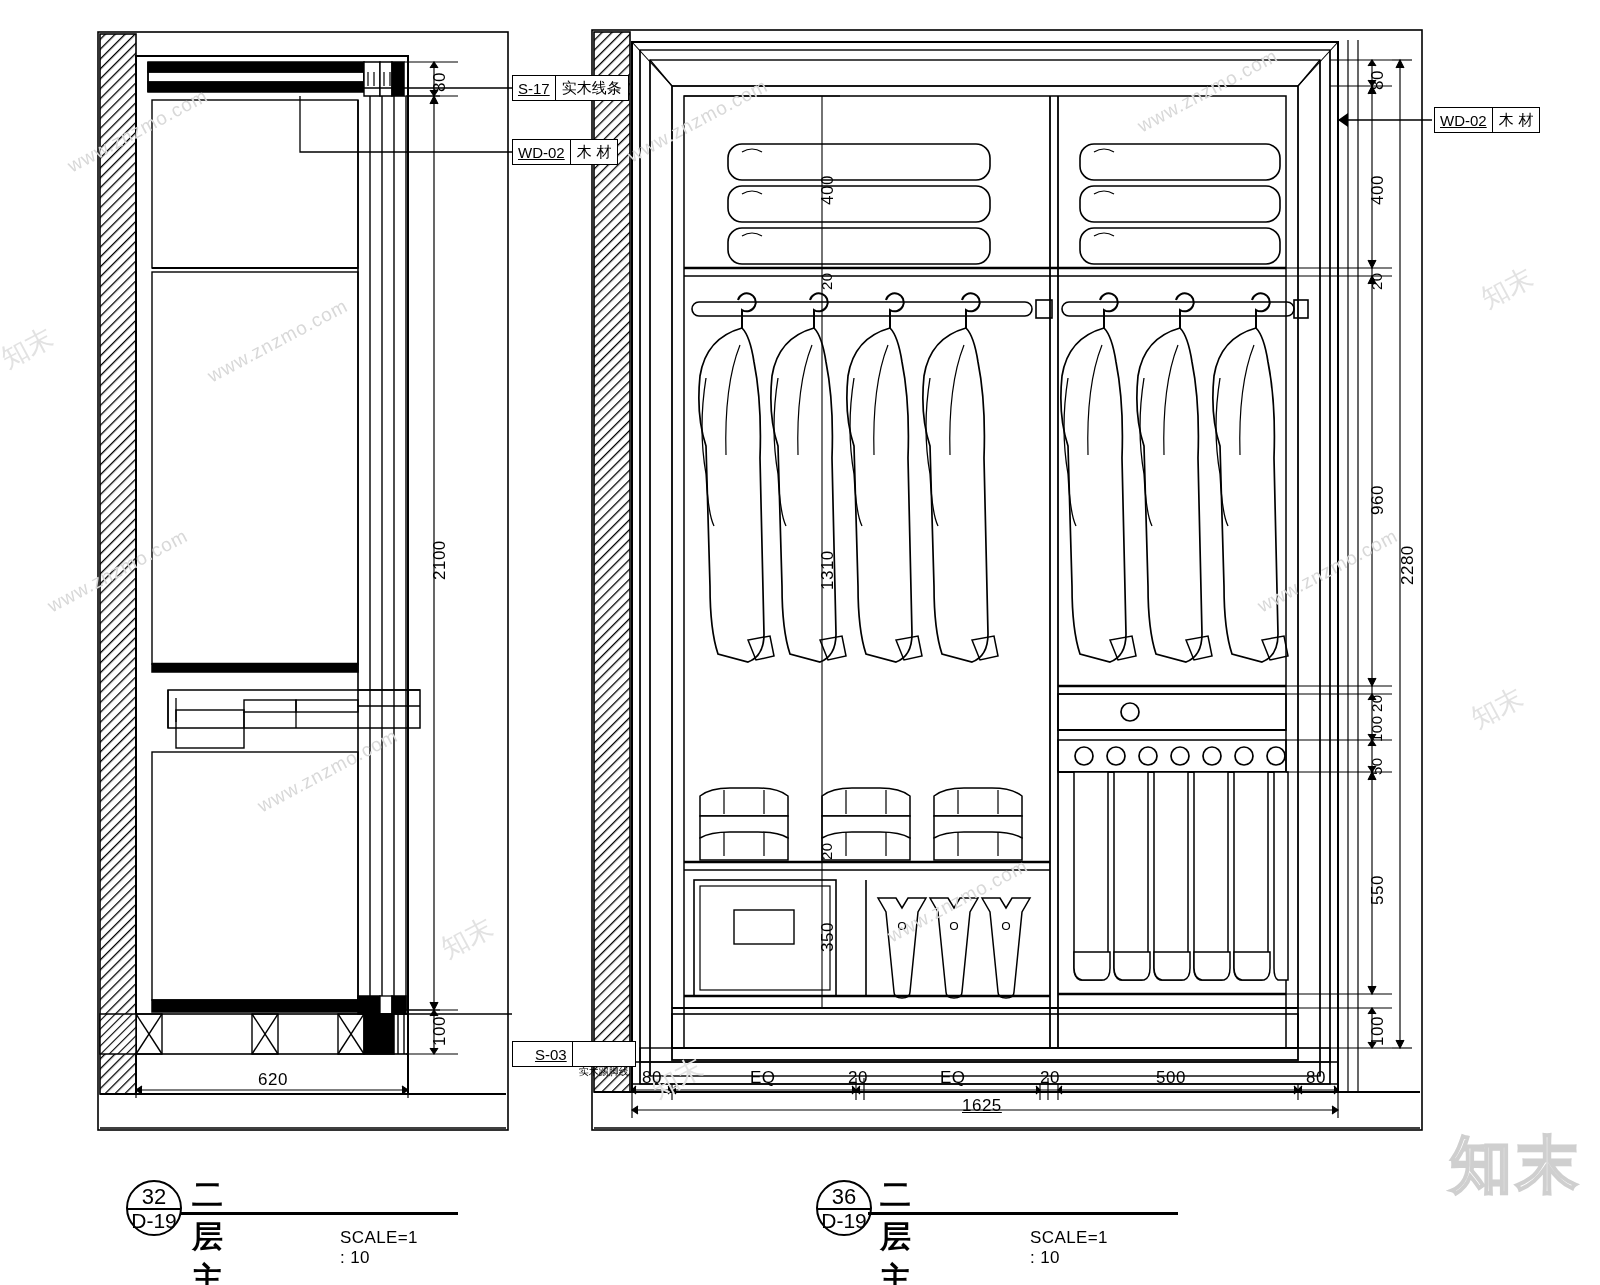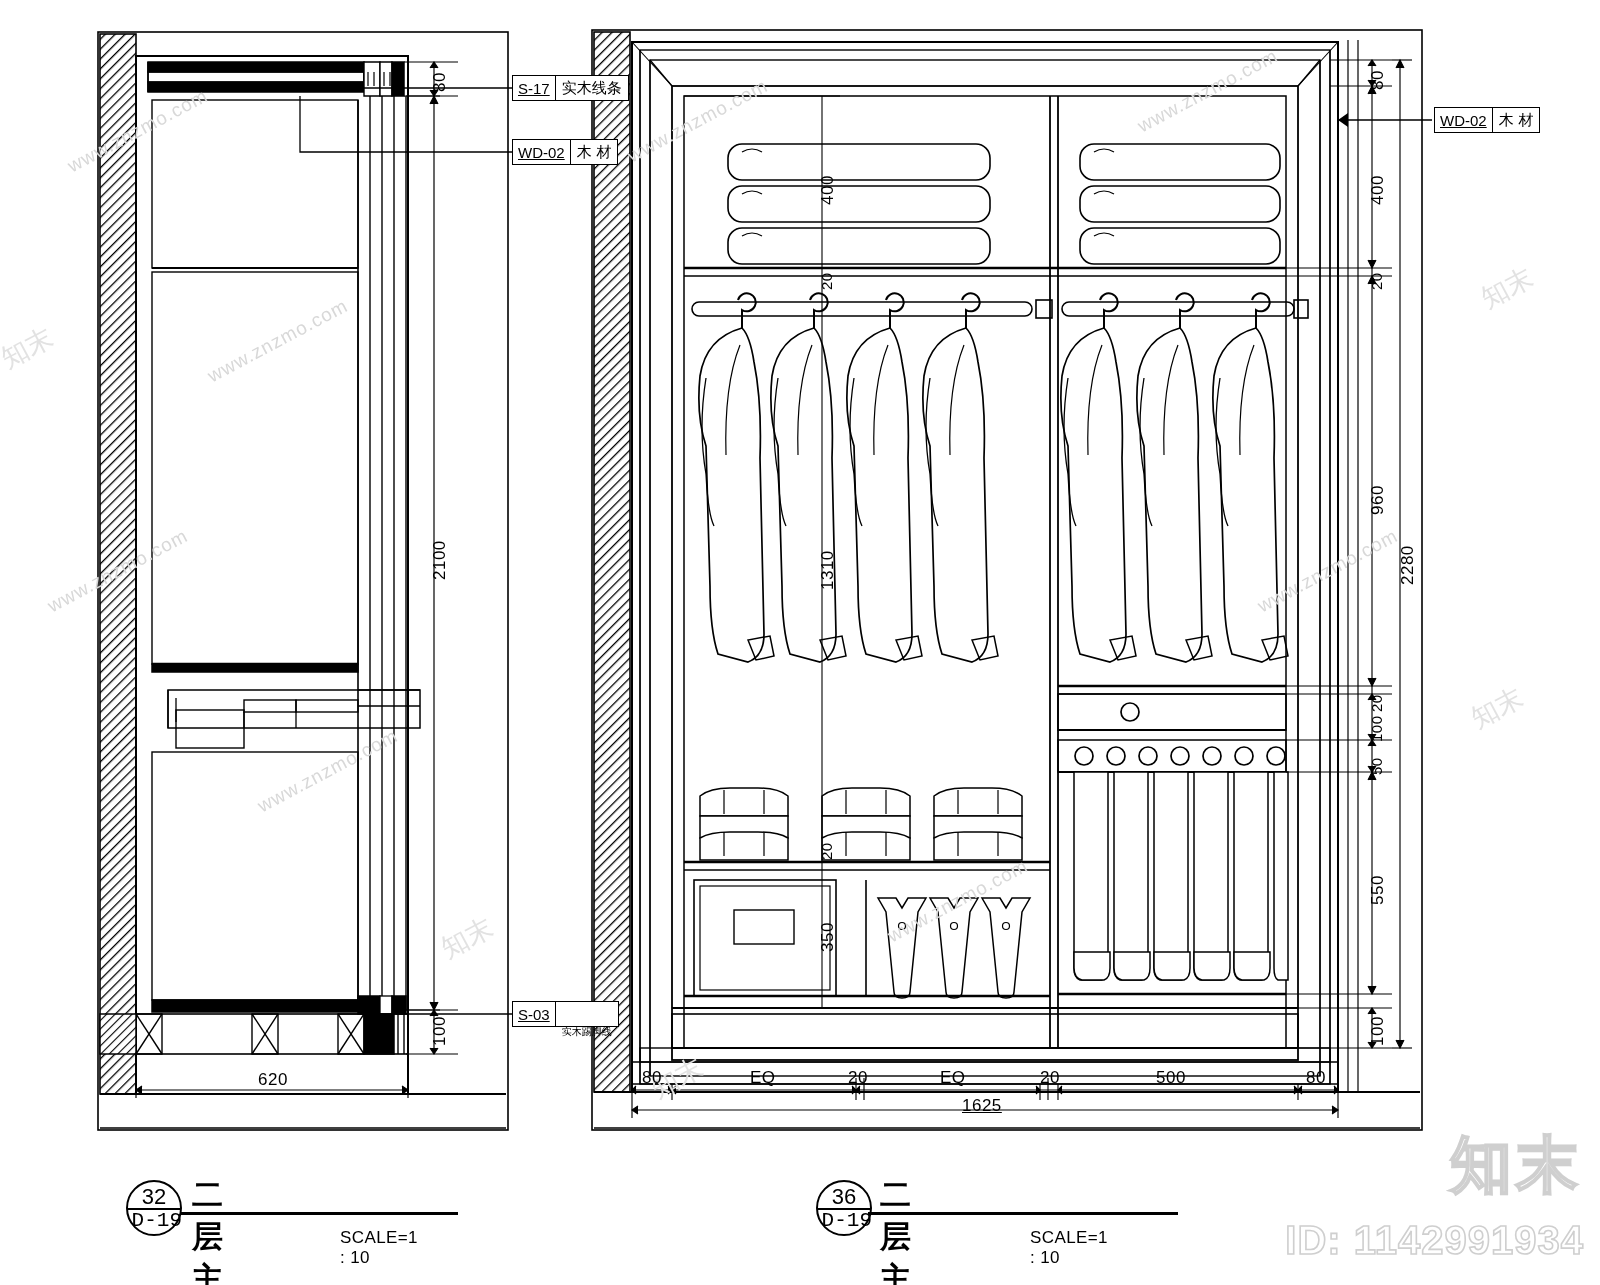--- a/index.html
+++ b/index.html
@@ -20,21 +20,21 @@
   .tag .code{padding:0 5px;font-size:15px;letter-spacing:0px;border-right:1.6px solid #000;
              height:100%;display:flex;align-items:center;justify-content:center;text-decoration:underline;}
   .tag .matl{padding:0 6px;font-size:15px;height:100%;display:flex;align-items:center;
              justify-content:center;font-family:"DejaVu Sans",sans-serif;}
 
   
   .titleblock{position:absolute;}
   .tb-circle{position:absolute;width:56px;height:56px;border:2.4px solid #000;border-radius:50%;
              box-sizing:border-box;}
   .tb-num{position:absolute;width:56px;text-align:center;font-size:22px;top:4px;}
-  .tb-sheet{position:absolute;width:56px;text-align:right;font-size:21px;top:29px;font-family:Liberation Mono, monospace;}
+  .tb-sheet{position:absolute;width:56px;text-align:center;font-size:21px;top:29px;}
   .tb-divider{position:absolute;height:2.2px;background:#000;}
   .tb-title{position:absolute;font-size:31px;font-weight:bold;font-family:"DejaVu Sans",sans-serif;
             letter-spacing:1px;}
   .tb-rule{position:absolute;height:2.6px;background:#000;}
   .tb-scale{position:absolute;font-size:17px;letter-spacing:.4px;}
 
   
   .wm{position:absolute;color:#d8d8d8;font-size:19px;font-family:"Liberation Sans",sans-serif;
       transform-origin:center;transform:rotate(-28deg);pointer-events:none;
       letter-spacing:1px;white-space:nowrap;}
@@ -478,21 +478,21 @@
   <div class="txt dim" style="left:258px;top:1070px;">620</div>
 
   <div class="tag" style="left:512px;top:75px;">
     <span class="code">S-17</span>
     <span class="matl cjk">实木线条</span>
   </div>
   <div class="tag" style="left:512px;top:139px;">
     <span class="code">WD-02</span>
     <span class="matl cjk">木 材</span>
   </div>
-  <div class="tag" style="left:512px;top:1001px;">
+  <div class="tag" style="left:512px;top:1041px;padding-left:17px;">
     <span class="code">S-03</span>
     <span class="matl cjk" style="font-size:10px;margin-top:36px;">实木踢脚线</span>
   </div>
 
   <div class="txt dim dimv" style="left:1368px;top:90px;">80</div>
   <div class="txt dim dimv" style="left:1368px;top:205px;">400</div>
   <div class="txt dim dimv" style="left:1368px;top:290px;font-size:15px;">20</div>
   <div class="txt dim dimv" style="left:1368px;top:515px;">960</div>
   <div class="txt dim dimv" style="left:1368px;top:712px;font-size:15px;">20</div>
   <div class="txt dim dimv" style="left:1368px;top:742px;font-size:15px;">100</div>
@@ -535,15 +535,14 @@
     <div class="tb-circle" style="left:816px;top:1180px;"></div>
     <div class="tb-num" style="left:816px;top:1184px;">36</div>
     <div class="tb-divider" style="left:818px;top:1208px;width:52px;"></div>
     <div class="tb-sheet" style="left:816px;top:1209px;">D-19</div>
     <div class="tb-title cjk" style="left:880px;top:1174px;">二层主卧室柜体内部结构图</div>
     <div class="tb-rule" style="left:868px;top:1212px;width:310px;"></div>
     <div class="tb-scale" style="left:1030px;top:1228px;">SCALE=1 : 10</div>
   </div>
 
   <div class="brand cjk">知末</div>
-  <div class="brandid">ID: 1142991934</div>
 
 </div>
 
 </body></html>

